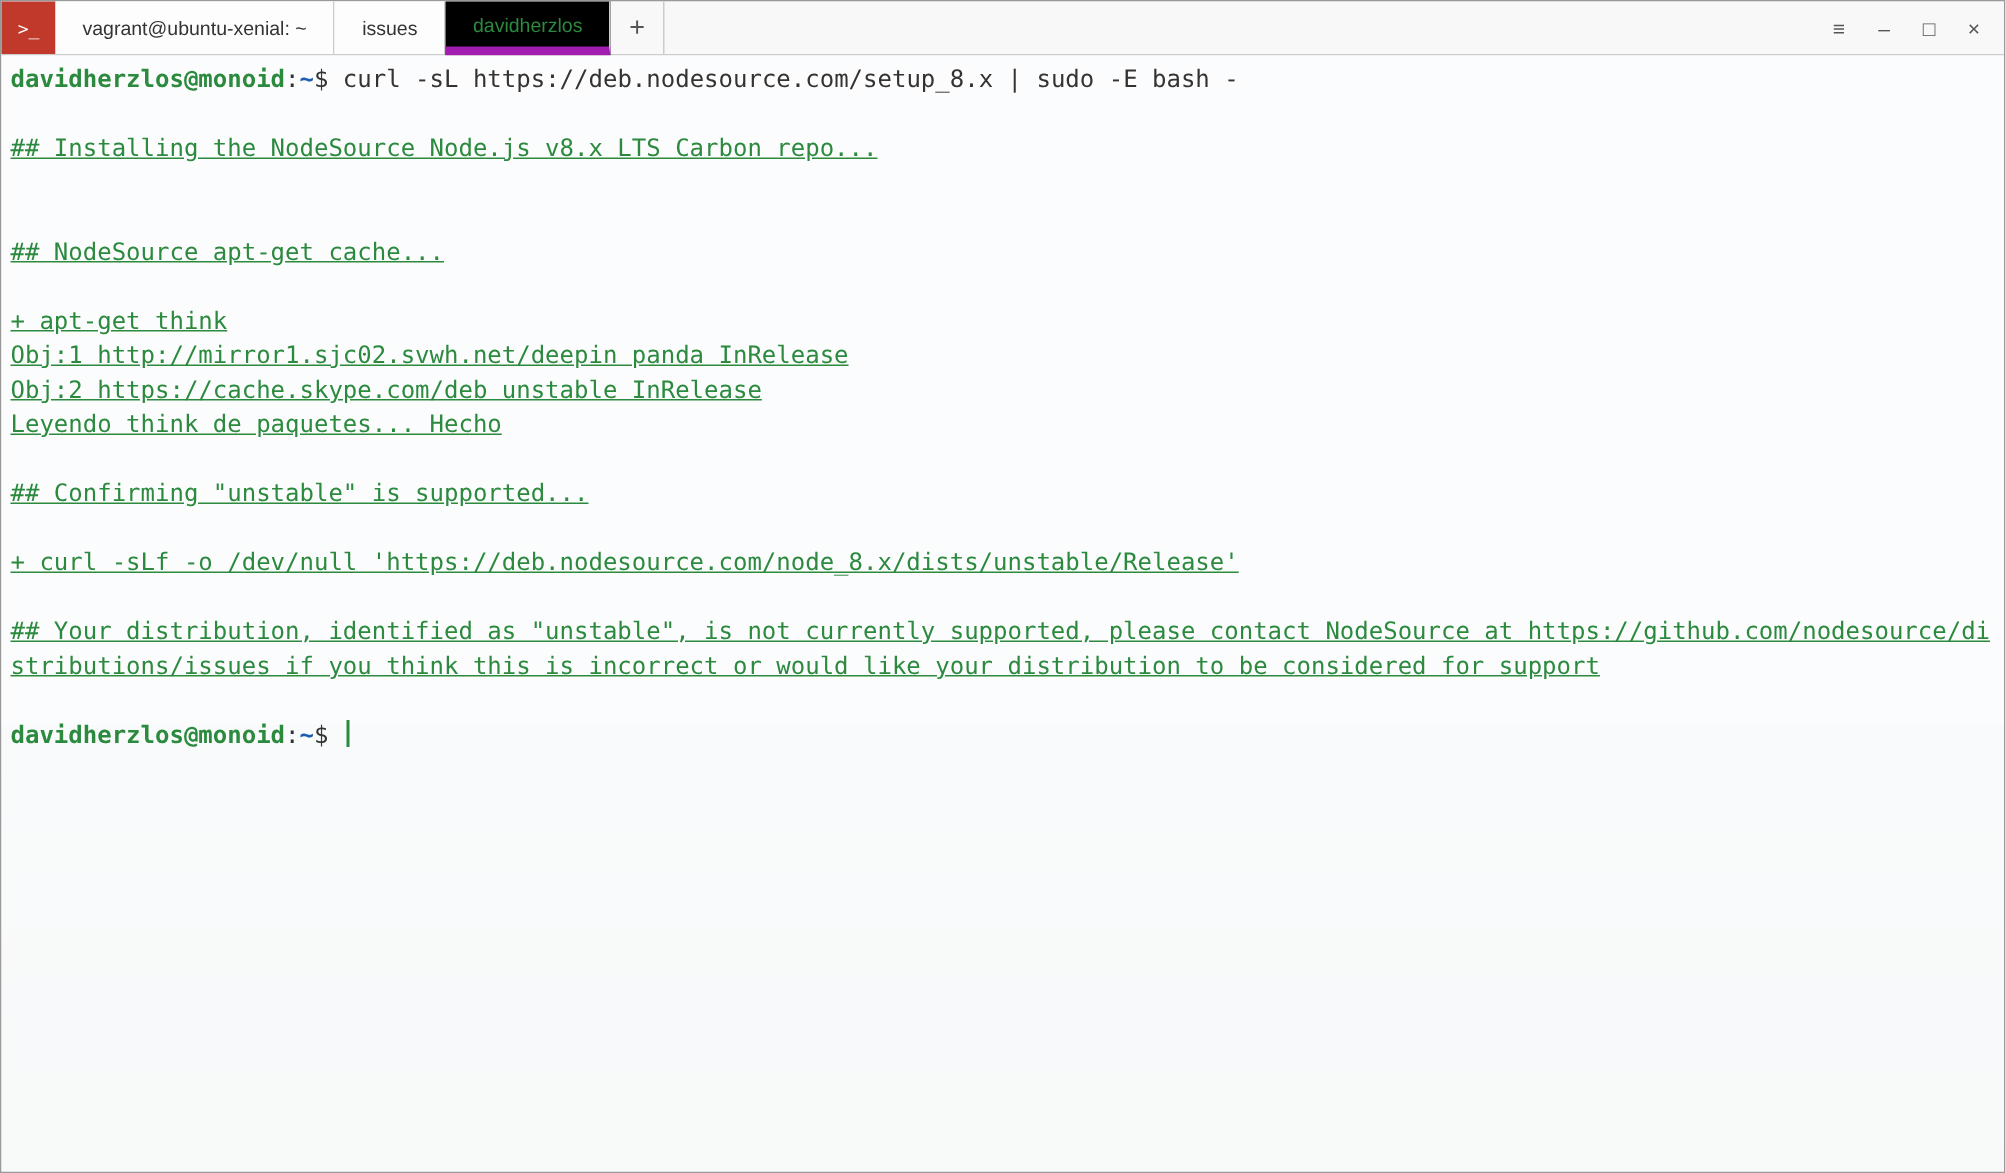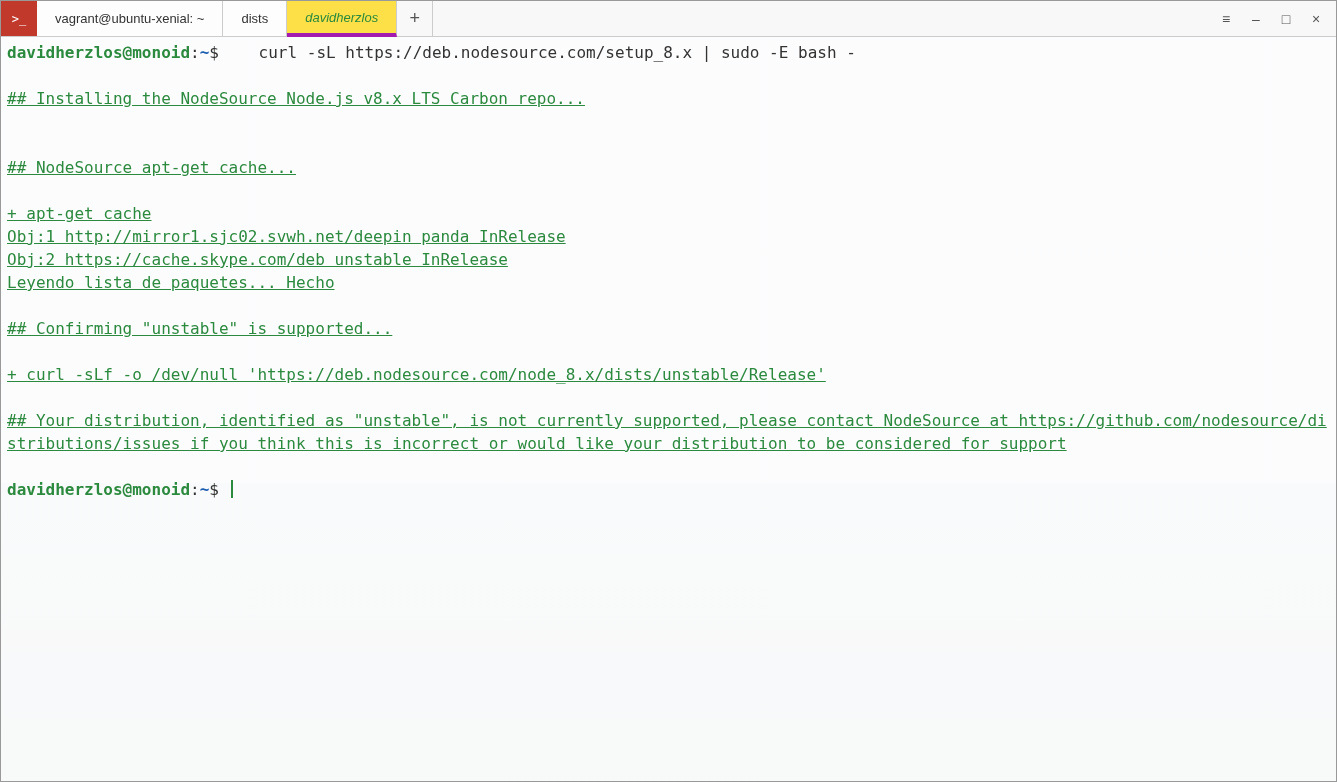--- a/index.html
+++ b/index.html
@@ -15,78 +15,78 @@
   .app-icon {
     width: 36px; display: flex; align-items: center; justify-content: center;
     background: #c0392b; color: #fff; font-family: monospace; font-size: 12px;
   }
   .tabs { display: flex; align-items: stretch; }
   .tab {
     padding: 0 18px; display: flex; align-items: center; font-size: 13px;
     border-right: 1px solid #ccc; color: #333; cursor: pointer;
     background: #fdfdfd;
   }
-  .tab.active { background: #fde047; color: #2b8a3e; border-bottom: 4px solid #a21caf; margin-bottom: -1px; font-style: italic; }
+  .tab.active { background: #000000; color: #2b8a3e; border-bottom: 6px solid #a21caf; margin-bottom: -1px; }
   .newtab {
     width: 36px; display: flex; align-items: center; justify-content: center;
     font-size: 18px; color: #555; cursor: pointer; border-right: 1px solid #ccc;
   }
   .spacer { flex: 1; }
   .win-controls { display: flex; align-items: center; gap: 14px; padding: 0 12px; color: #555; }
   .win-btn { cursor: pointer; font-size: 14px; width: 16px; text-align: center; }
   .terminal {
     flex: 1; padding: 4px 6px; font-family: "DejaVu Sans Mono","Menlo","Consolas",monospace;
     font-size: 16px; line-height: 23px; color: #2b8a3e;
     background:
       linear-gradient(rgba(255,255,255,0.85), rgba(255,255,255,0.85)),
       linear-gradient(180deg,#e8eef2 0%,#e8eef2 60%,#d9dfe3 60%,#cfd5d8 100%);
     white-space: pre-wrap; word-break: break-all; overflow: hidden; position: relative;
   }
   .prompt-user { color: #2b8a3e; font-weight: bold; }
   .prompt-sep { color: #333; }
   .prompt-path { color: #1c5db0; font-weight: bold; }
-  .cmd { color: #333; margin-left: 30px; }
+  .cmd { color: #333; }
   .out { color: #2b8a3e; text-decoration: underline; }
   .cursor {
     display: inline-block; width: 2px; height: 18px; background: #2b8a3e;
     vertical-align: -3px; margin-left: 2px;
   }
 </style>
 </head>
 <body>
 
 <div class="window">
   <div class="titlebar">
     <div class="app-icon">&gt;_</div>
     <div class="tabs">
       <div class="tab">vagrant@ubuntu-xenial: ~</div>
-      <div class="tab">dists</div>
+      <div class="tab">issues</div>
       <div class="tab active">davidherzlos</div>
     </div>
     <div class="newtab">+</div>
     <div class="spacer"></div>
     <div class="win-controls">
       <span class="win-btn">≡</span>
       <span class="win-btn">–</span>
       <span class="win-btn">□</span>
       <span class="win-btn">×</span>
     </div>
   </div>
 
   <div class="terminal"><span class="prompt-user">davidherzlos@monoid</span><span class="prompt-sep">:</span><span class="prompt-path">~</span><span class="prompt-sep">$ </span><span class="cmd">curl -sL https://deb.nodesource.com/setup_8.x | sudo -E bash -</span>
 <span class="out"></span>
 <span class="out">## Installing the NodeSource Node.js v8.x LTS Carbon repo...</span>
 <span class="out"></span>
 <span class="out"></span>
 <span class="out">## NodeSource apt-get cache...</span>
 <span class="out"></span>
-<span class="out">+ apt-get cache</span>
+<span class="out">+ apt-get think</span>
 <span class="out">Obj:1 http://mirror1.sjc02.svwh.net/deepin panda InRelease</span>
 <span class="out">Obj:2 https://cache.skype.com/deb unstable InRelease</span>
-<span class="out">Leyendo lista de paquetes... Hecho</span>
+<span class="out">Leyendo think de paquetes... Hecho</span>
 <span class="out"></span>
 <span class="out">## Confirming "unstable" is supported...</span>
 <span class="out"></span>
 <span class="out">+ curl -sLf -o /dev/null 'https://deb.nodesource.com/node_8.x/dists/unstable/Release'</span>
 <span class="out"></span>
 <span class="out">## Your distribution, identified as "unstable", is not currently supported, please contact NodeSource at https://github.com/nodesource/distributions/issues if you think this is incorrect or would like your distribution to be considered for support</span>
 <span class="out"></span>
 <span class="prompt-user">davidherzlos@monoid</span><span class="prompt-sep">:</span><span class="prompt-path">~</span><span class="prompt-sep">$ </span><span class="cursor"></span></div>
 </div>
 

